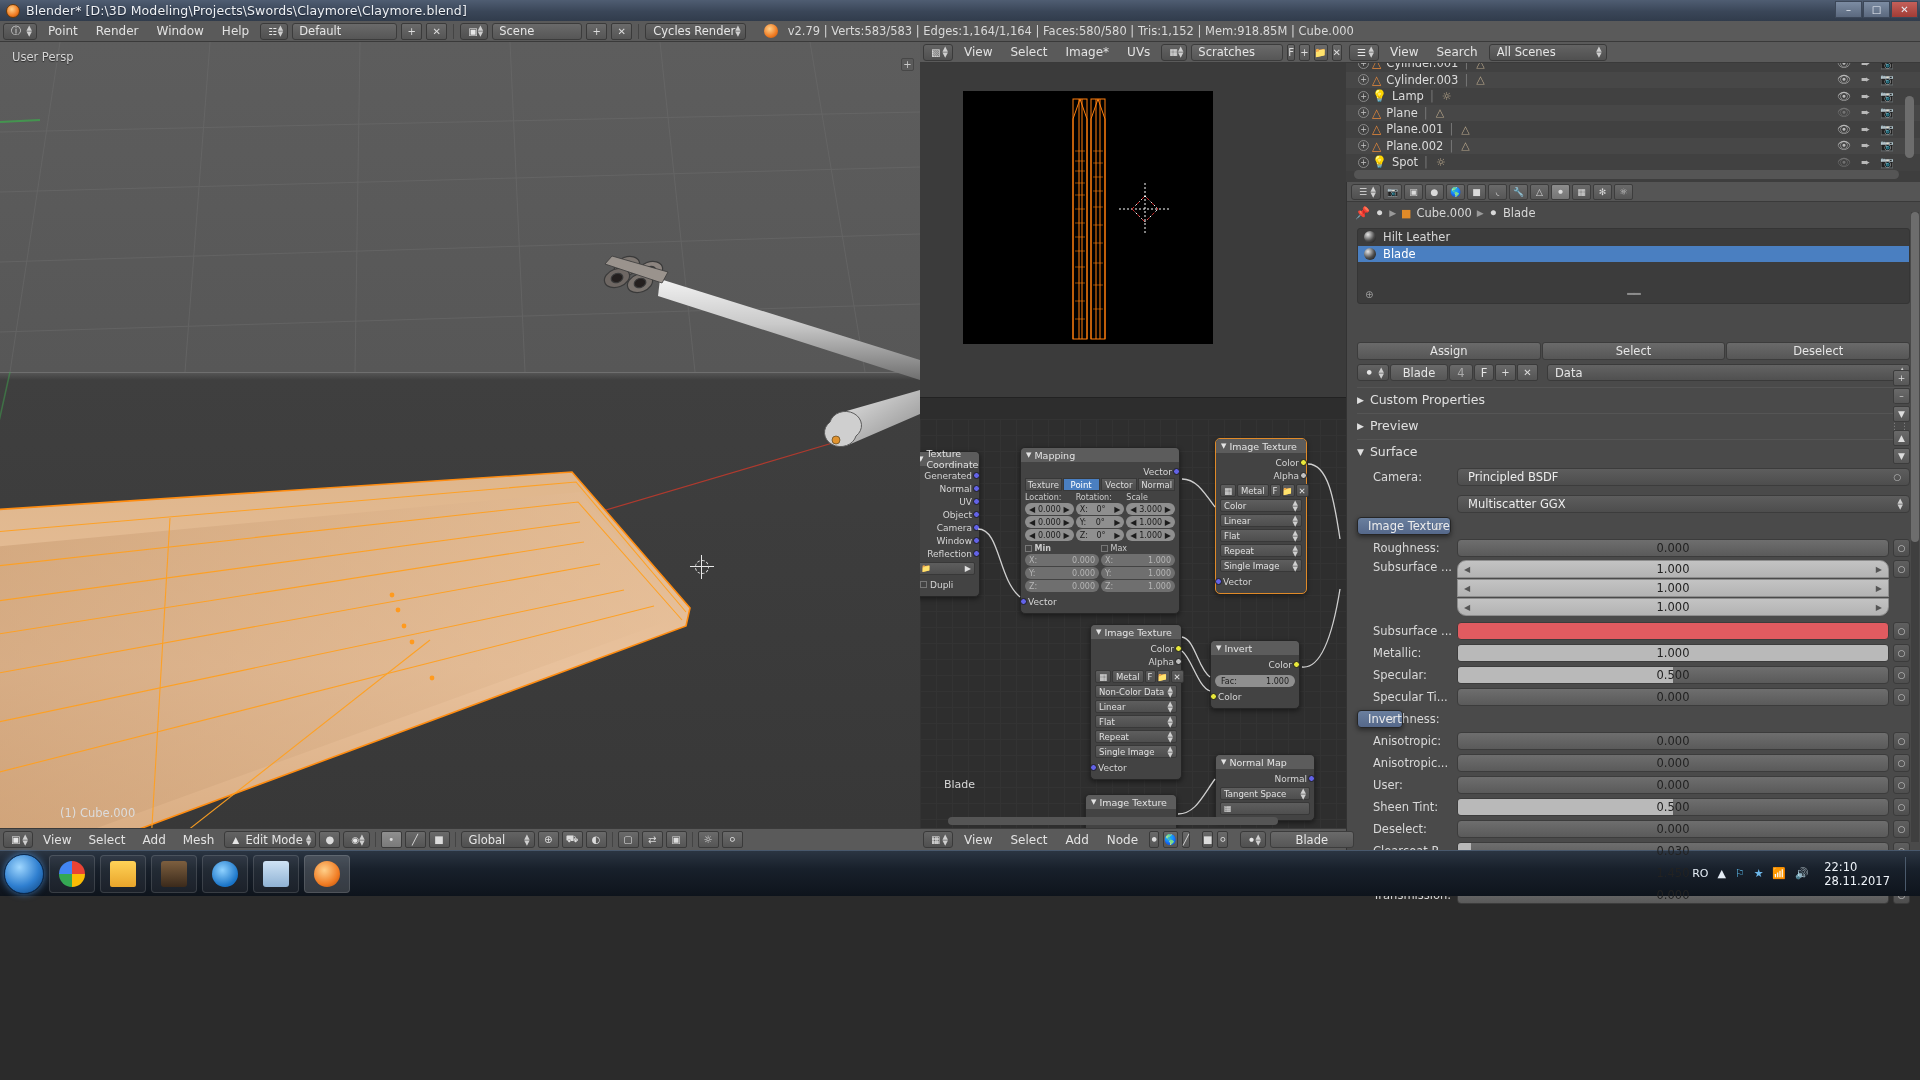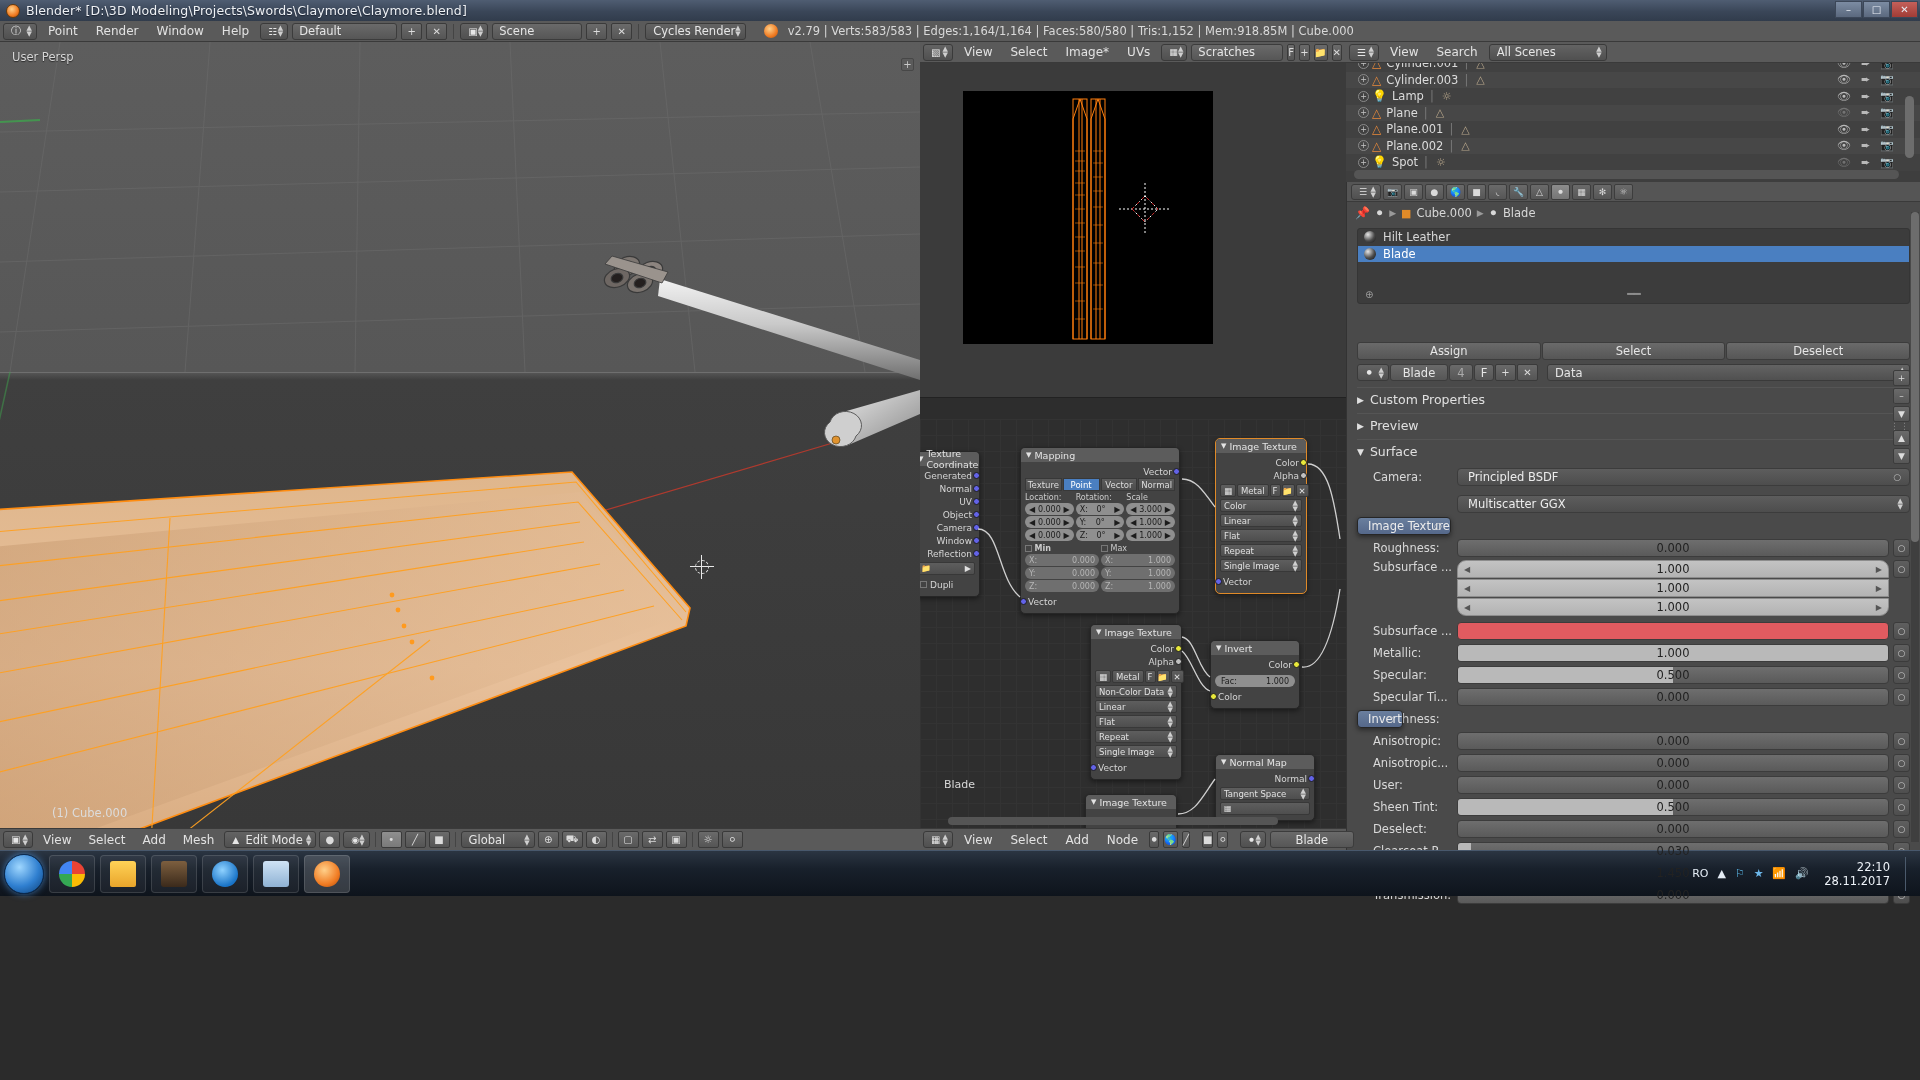--- a/index.html
+++ b/index.html
@@ -35,21 +35,21 @@
   .iconbox { width:21px; height:17px; background:linear-gradient(180deg,#6a6a6a,#555);
     border:1px solid #3a3a3a; border-radius:2px; display:flex; align-items:center; justify-content:center;
     font-size:10px; color:#dcdcdc; }
   .sep { width:1px; height:15px; background:#444; margin:0 2px; }
 
   
   #viewport { position:absolute; left:0; top:42px; width:920px; height:786px;
     background:linear-gradient(180deg,#5d5d5d 0%,#575757 42%,#3f3f3f 43%,#383838 100%); overflow:hidden; }
   .hz { position:absolute; left:0; top:330px; width:920px; height:1px; background:#7a7a7a; opacity:.7; }
   .vp-label { position:absolute; left:12px; top:8px; font-size:11.5px; color:#d6d6d6; text-shadow:0 1px 1px #2a2a2a;}
-  .vp-obj { position:absolute; left:52px; bottom:8px; font-size:11.5px; color:#dcdcdc; }
+  .vp-obj { position:absolute; left:60px; bottom:8px; font-size:11.5px; color:#dcdcdc; }
   .plus-circ { position:absolute; right:6px; top:16px; width:13px;height:13px; background:#5b5b5b;
     border:1px solid #474747; border-radius:2px; color:#c9c9c9; font-size:10px; text-align:center; line-height:11px;}
   .cursor3d { position:absolute; left:690px; top:513px; width:24px; height:24px; }
   .cursor3d:before,.cursor3d:after { content:""; position:absolute; background:#e8e8e8; }
   .cursor3d:before { left:0; top:11px; width:24px; height:1px; }
   .cursor3d:after { left:11px; top:0; width:1px; height:24px; }
   .cursor3d span { position:absolute; left:5px; top:5px; width:14px; height:14px; border-radius:50%;
     border:1px dashed #ddd; }
 
   
@@ -176,21 +176,21 @@
     border-top:1px solid #48586c; display:flex; align-items:center; }
   .startorb { width:40px; height:40px; border-radius:50%; margin-left:4px;
     background:radial-gradient(circle at 38% 32%,#9fd7ff,#2f7fd0 55%,#0d3f76 100%);
     border:1px solid #0a2b52; box-shadow:0 0 7px rgba(90,170,255,.6); }
   .tb-item { width:46px; height:38px; margin-left:5px; border-radius:4px;
     border:1px solid rgba(255,255,255,.13); background:rgba(255,255,255,.05);
     display:flex; align-items:center; justify-content:center; }
   .tb-ico { width:26px; height:26px; border-radius:5px; }
   .tray { margin-left:auto; display:flex; align-items:center; gap:9px; padding-right:8px; color:#e4ecf5;
     font-size:11px; }
-  .clock { text-align:right; line-height:14px; font-size:11.5px; color:#eef3f9; padding:0 6px;}
+  .clock { text-align:left; line-height:14px; font-size:11.5px; color:#eef3f9; padding:0 6px;}
 </style>
 </head>
 <body>
 
 <div class="app">
 
   <div class="titlebar">
     <div class="tb-icon"></div>
     <div class="tb-text">Blender* [D:\3D Modeling\Projects\Swords\Claymore\Claymore.blend]</div>
     <div class="win-btns">

